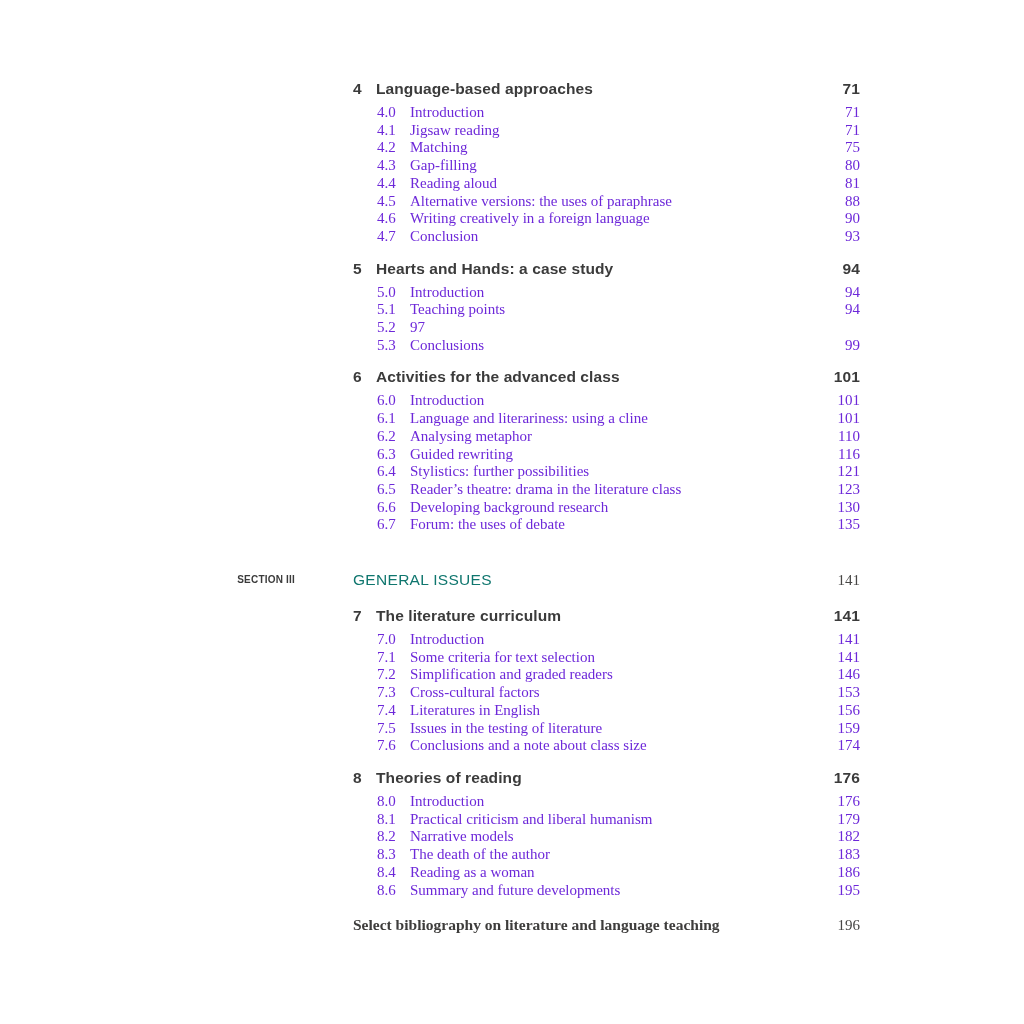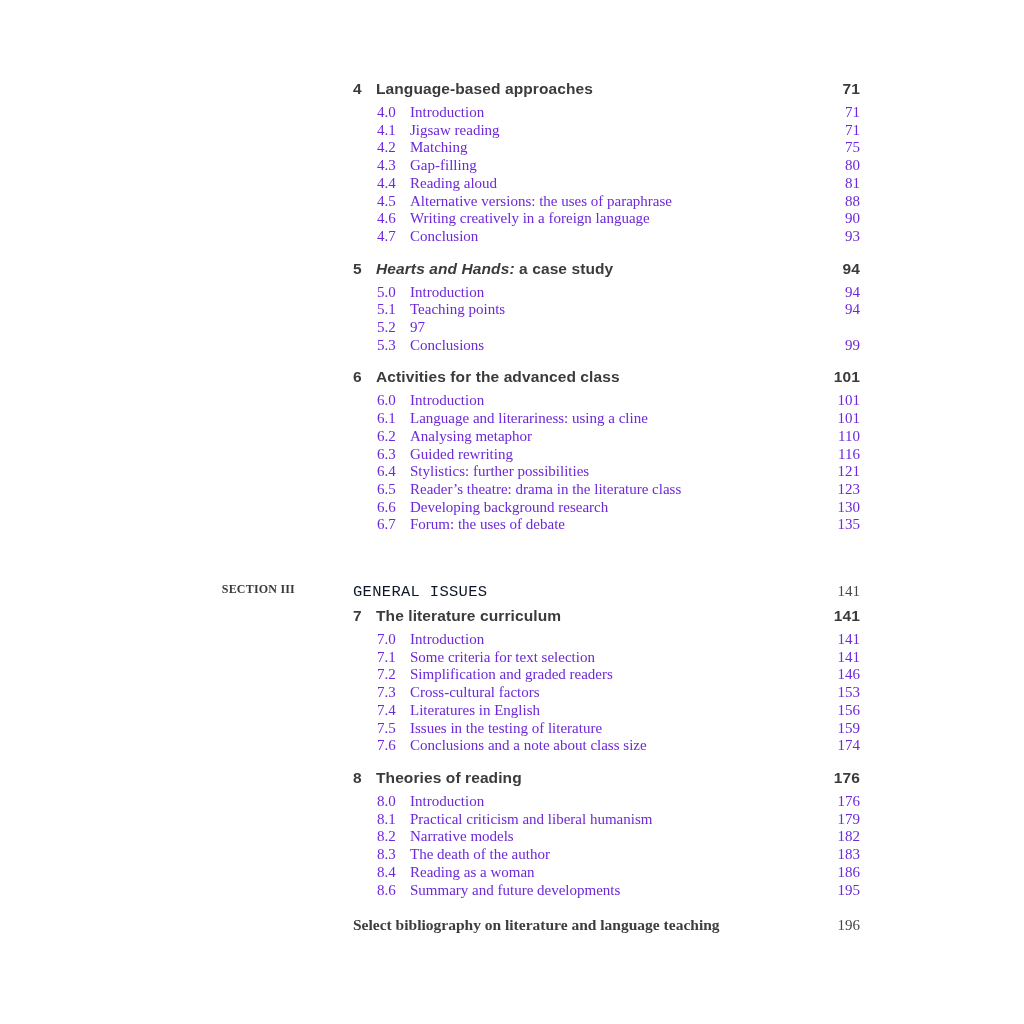--- a/index.html
+++ b/index.html
@@ -31,21 +31,21 @@
     line-height: 18px;
     margin-bottom: 6px;
     font-family: "Liberation Sans", sans-serif;
     font-weight: bold;
     font-size: 15.5px;
     color: #3b3b3b;
     letter-spacing: 0.1px;
   }
   .ch-num { width: 23px; flex: 0 0 auto; }
   .ch-title { flex: 1 1 auto; }
-  .ch-title .italic { font-style: italic; }
+  .ch-title .italic { }
   .ch-page { flex: 0 0 auto; text-align: right; }
   .row {
     display: flex;
     align-items: baseline;
     line-height: 17.7px;
     font-size: 15px;
     padding-left: 24px;
     color: #6d28d9;
   }
   .row .num { width: 33px; flex: 0 0 auto; }
@@ -57,36 +57,35 @@
     display: flex;
     align-items: baseline;
     height: 18px;
     line-height: 18px;
     margin-top: 37px;
     margin-bottom: 18px;
   }
   .section-label {
     position: absolute;
     right: calc(100% + 58px);
-    top: 9px;
+    top: 0;
     white-space: nowrap;
-    font-family: Liberation Serif, serif;
+    font-family: Liberation Sans, sans-serif;
     font-weight: bold;
-    font-size: 12px;
+    font-size: 10px;
     color: #3b3b3b;
     letter-spacing: 0.2px;
   }
   .section-title {
     flex: 1 1 auto;
-    font-family: Liberation Mono, monospace;
+    font-family: Liberation Sans, sans-serif;
     font-weight: normal;
     font-size: 15.5px;
-    color: #0f172a;
+    color: #0f766e;
     letter-spacing: 0.3px;
-    margin-top: 12px;
   }
   .section-row .pg {
     flex: 0 0 auto;
     font-family: "Liberation Serif", serif;
     font-size: 15px;
     color: #474645;
   }
   
   .footer-row {
     display: flex;

